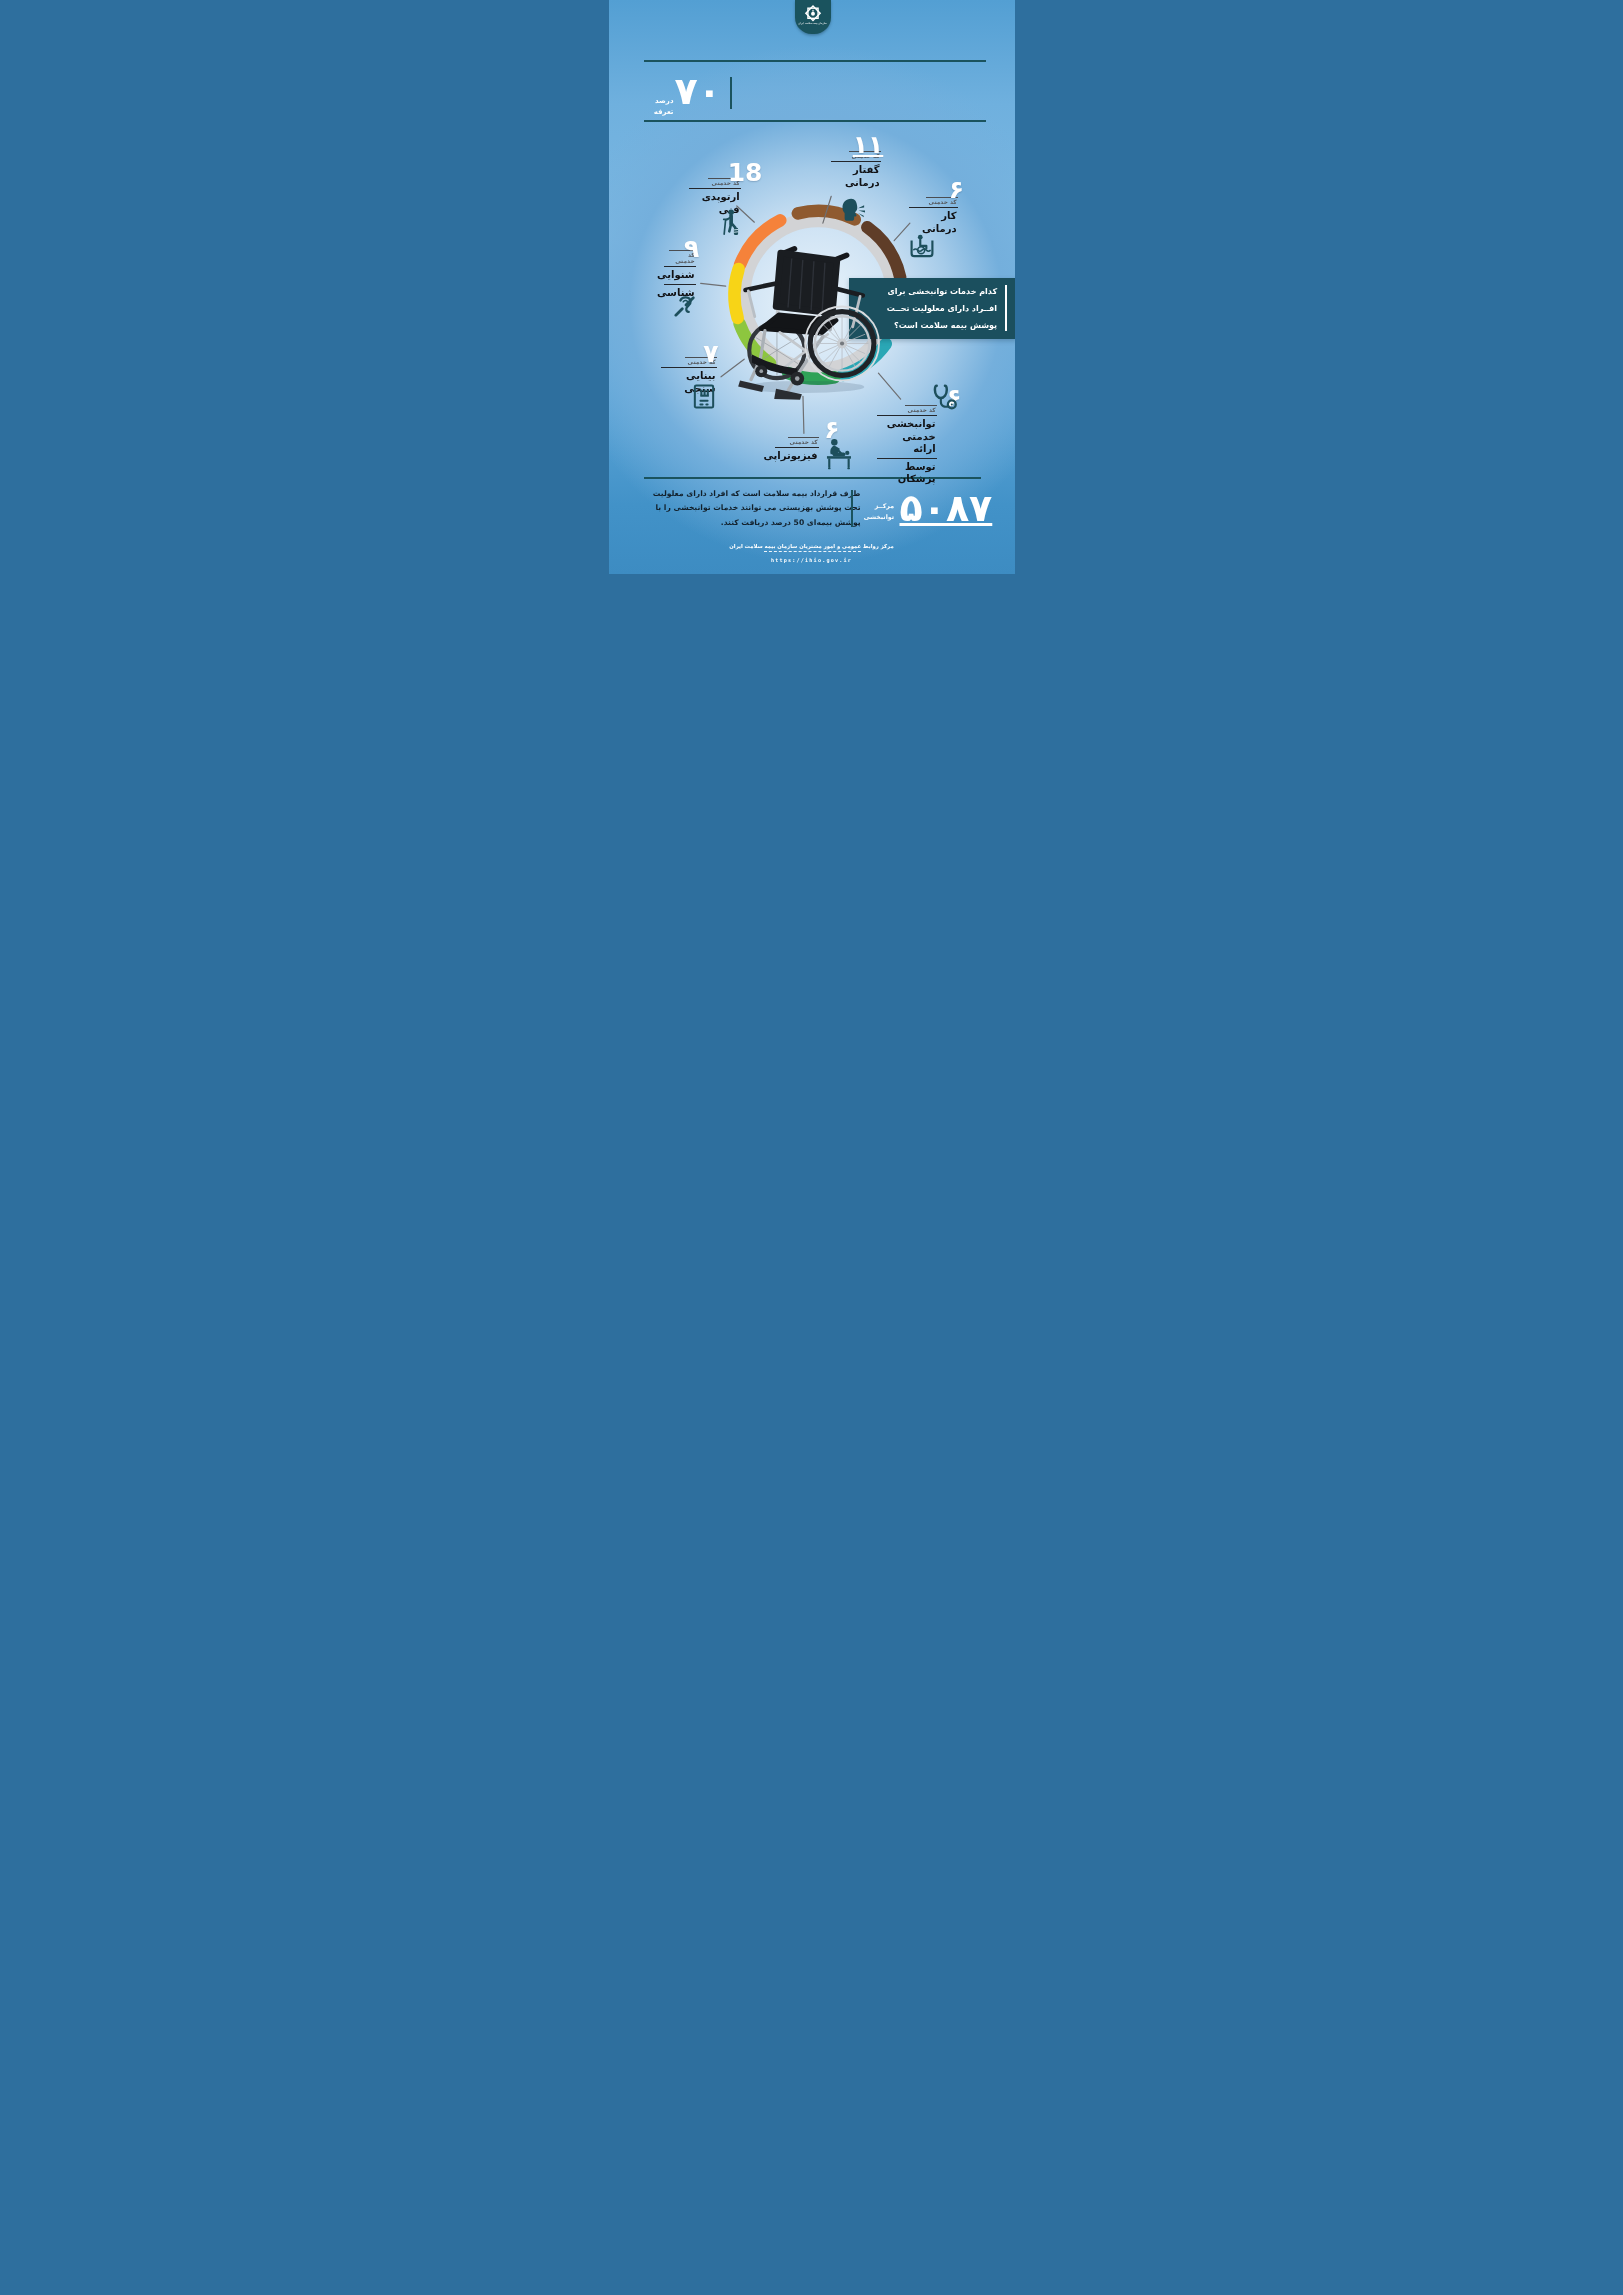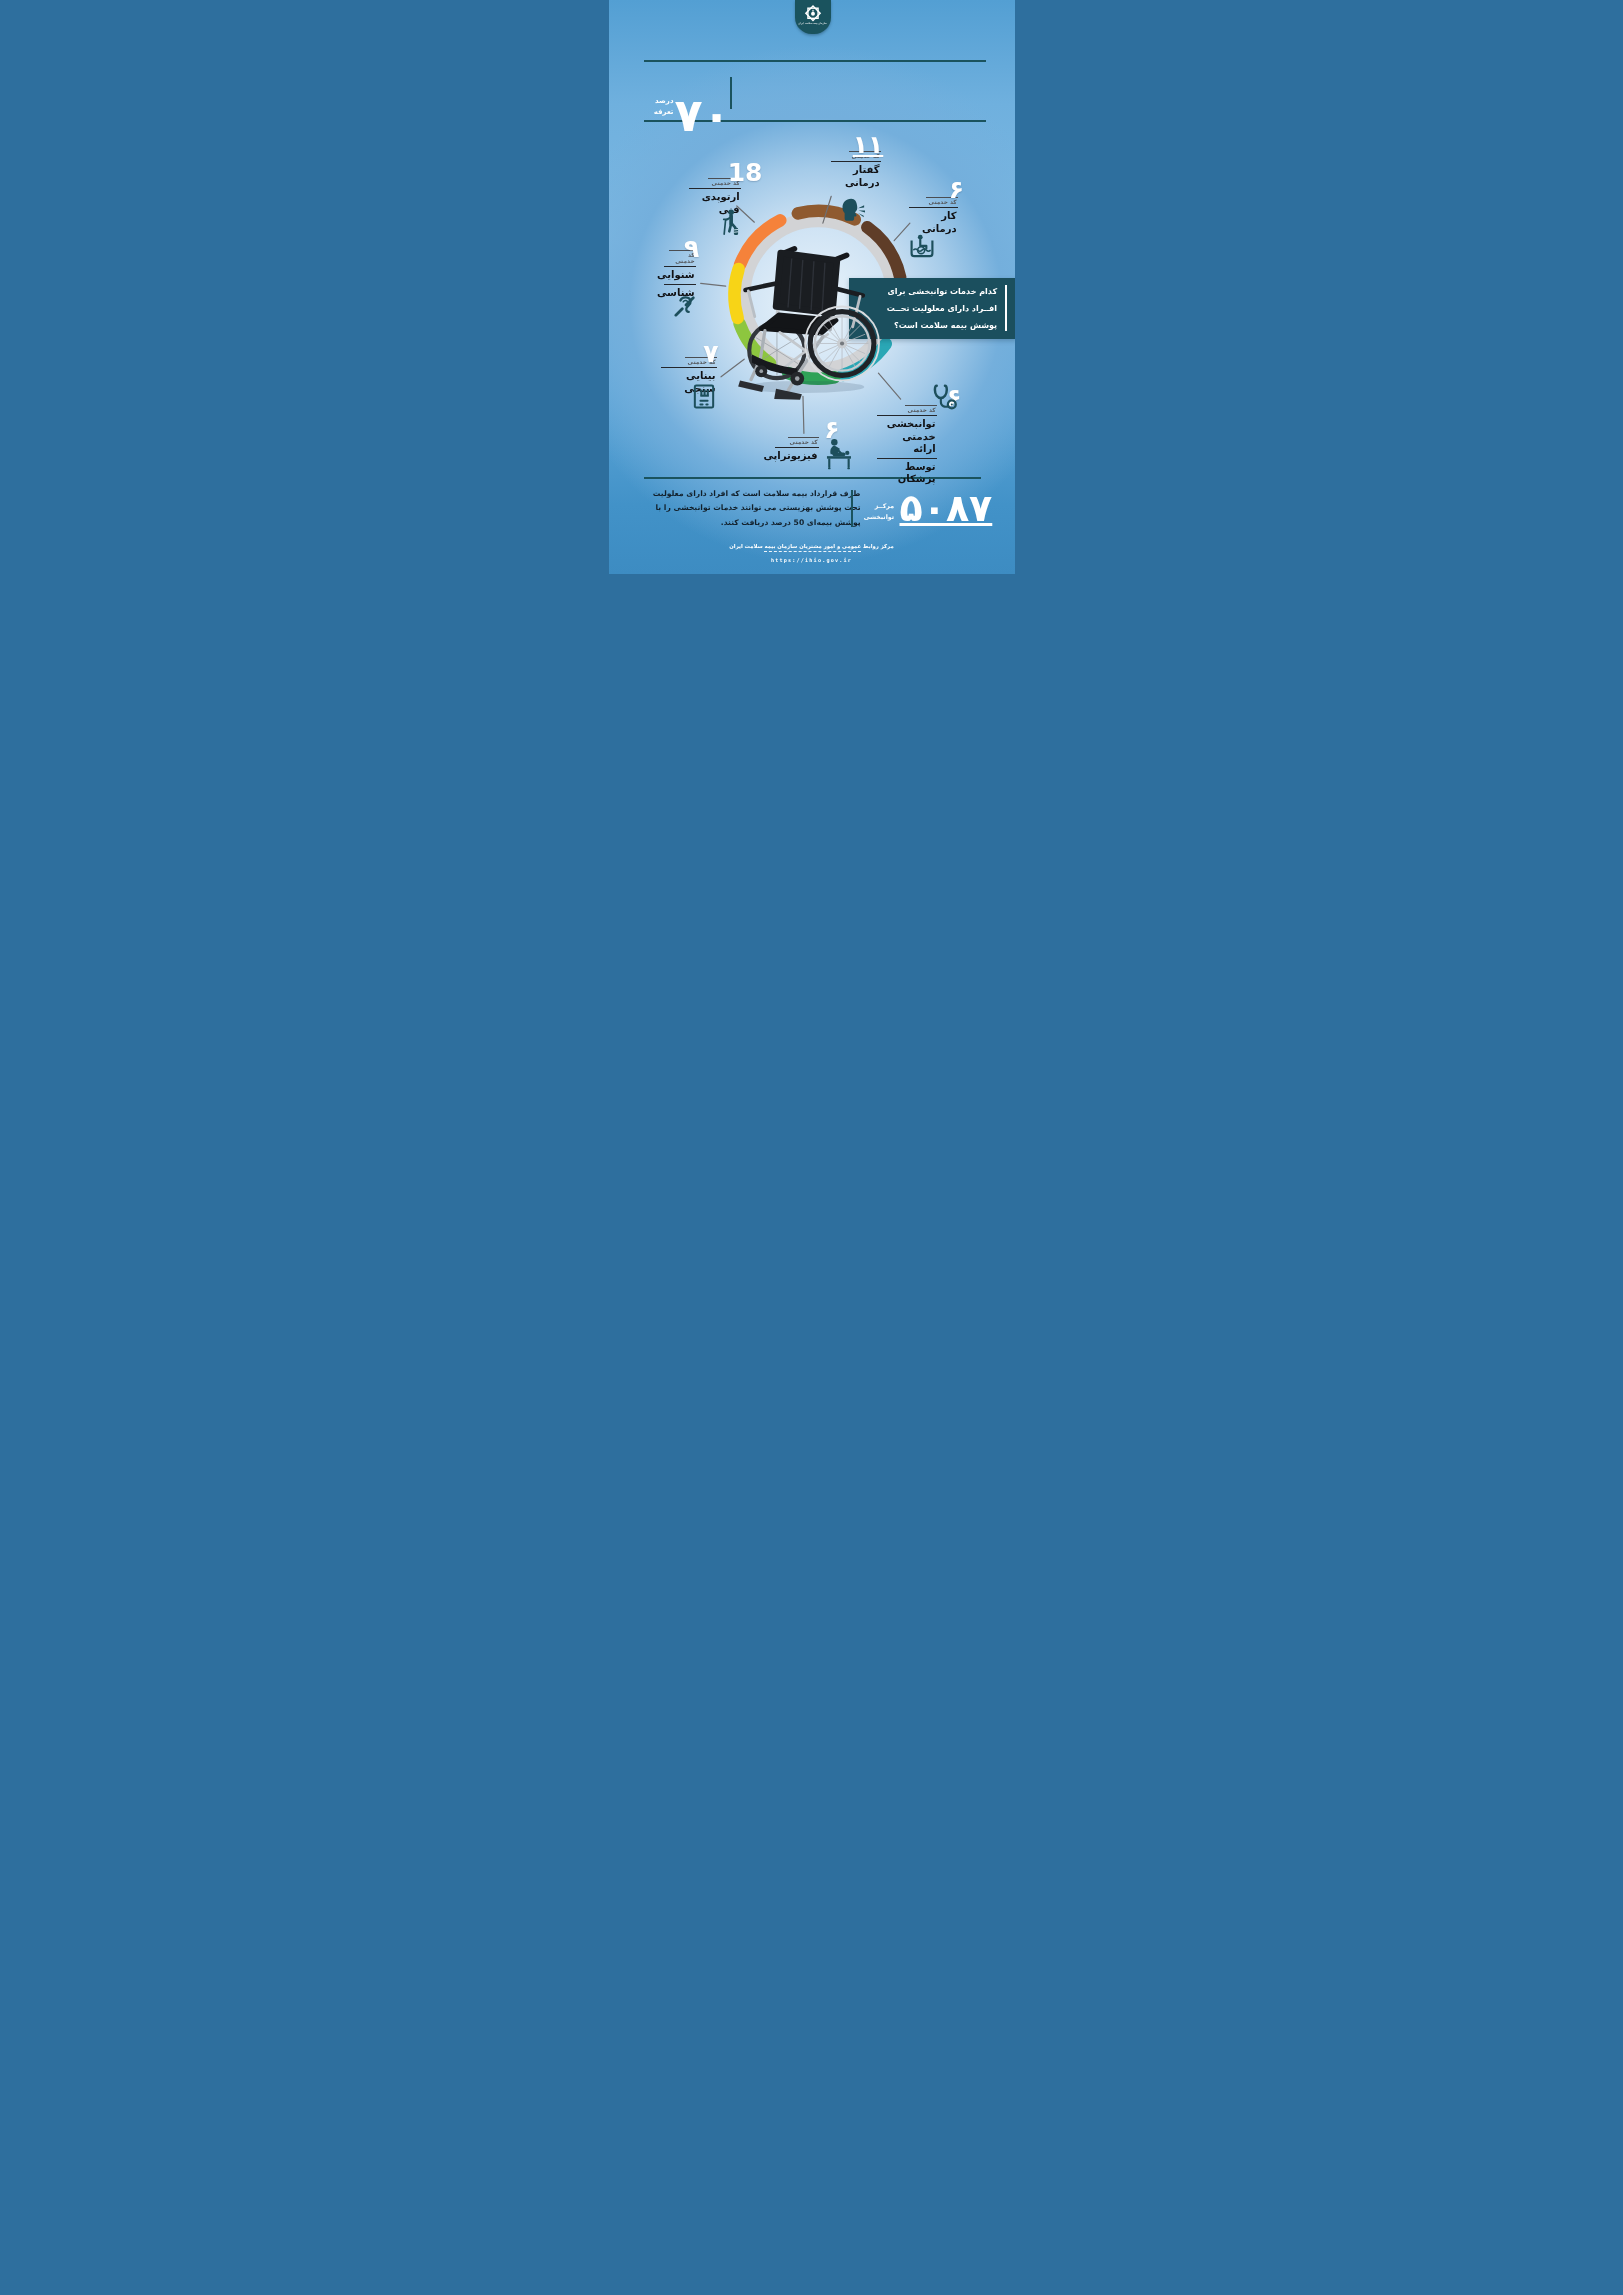--- a/index.html
+++ b/index.html
@@ -63,21 +63,21 @@
     <div class="cap">سازمان بیمه سلامت ایران</div>
   </div>
 
   <div class="abs rule" style="left:35px;top:60px;width:342px;"></div>
   <div class="abs rule" style="left:35px;top:120px;width:342px;"></div>
 
   <div class="abs stat-words" style="left:43px;top:96px;width:22px;">
     <span>درصد</span><br>
     <span>تعرفه</span>
   </div>
-  <div class="abs stat-num" style="left:66px;top:88px;font-size:46px;">۷۰</div>
+  <div class="abs stat-num" style="left:66px;top:69px;font-size:38px;">۷۰</div>
 
   <div class="abs vbar" style="left:121px;top:77px;height:32px;"></div>
 
 
   <svg class="abs" style="left:0;top:0;z-index:1;" width="406" height="574" viewBox="0 0 877 1240">
     <circle cx="452" cy="637" r="163" fill="none" stroke="#d2d3d5" stroke-width="34"></circle>
 
     <path d="M283,572 A181,181 0 0 1 370,476" fill="none" stroke-width="27" stroke-linecap="round" stroke="#f5823a"></path>
     <path d="M408,461 A181,181 0 0 1 531,474" fill="none" stroke-width="27" stroke-linecap="round" stroke="#8f5a2f"></path>
     <path d="M558,491 A181,181 0 0 1 629,599" fill="none" stroke-width="27" stroke-linecap="round" stroke="#5f3d28"></path>

